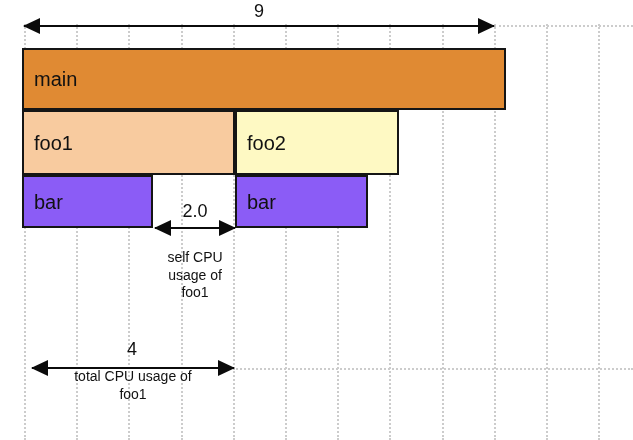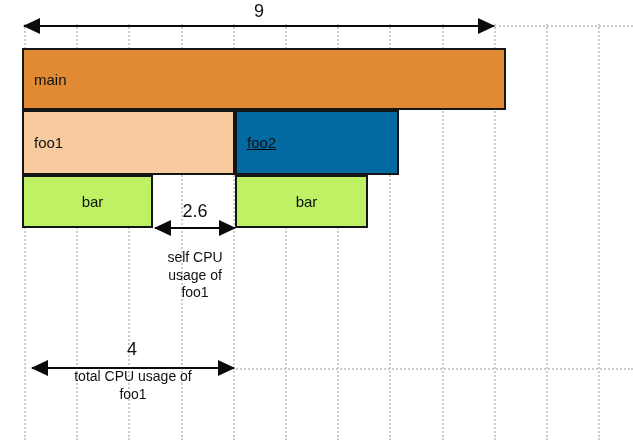--- a/index.html
+++ b/index.html
@@ -30,30 +30,30 @@
   
   .fbox {
     position: absolute;
     box-sizing: border-box;
     border: 2px solid #151515;
     display: flex;
     align-items: center;
     overflow: hidden;
   }
   .fbox .flabel {
-    font-size: 15px;
+    font-size: 20px;
     color: #111111;
     padding-left: 10px;
     white-space: nowrap;
     line-height: 1;
   }
   .c-main { background: #e08a33; }
   .c-foo1 { background: #f8cb9f; }
-  .c-foo2 { background: #0369a1; text-decoration: underline; }
-  .c-bar  { background: #bef264; justify-content: center; }
+  .c-foo2 { background: #fef9c3; }
+  .c-bar  { background: #8b5cf6; }
 
   
   .arrow-row {
     position: absolute;
     height: 0;
   }
   .arrow-line {
     position: absolute;
     left: 0;
     right: 0;
@@ -133,21 +133,21 @@
   </div>
 
   <div class="fbox c-bar" style="left:22px; top:175px; width:131px; height:53px;">
     <span class="flabel">bar</span>
   </div>
 
   <div class="fbox c-bar" style="left:235px; top:175px; width:133px; height:53px;">
     <span class="flabel">bar</span>
   </div>
 
-  <div class="annot num" style="left:160px; top:200px; width:70px;">2.6</div>
+  <div class="annot num" style="left:160px; top:200px; width:70px;">2.0</div>
   <div class="arrow-row" style="left:155px; width:80px; top:228px;">
     <div class="arrow-line"></div>
     <div class="arrow-head left"></div>
     <div class="arrow-head right"></div>
   </div>
   <div class="annot" style="left:135px; top:249px; width:120px;">self CPU
 usage of
 foo1</div>
 
   <div class="annot num" style="left:112px; top:338px; width:40px;">4</div>

